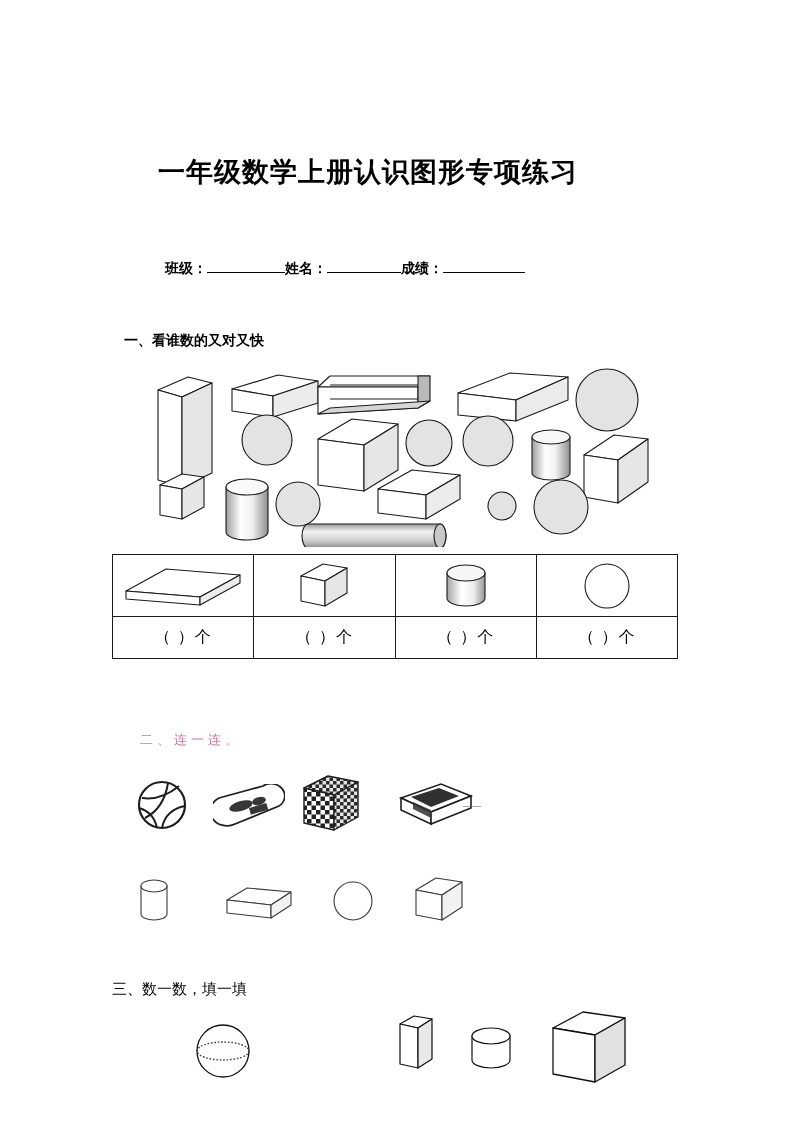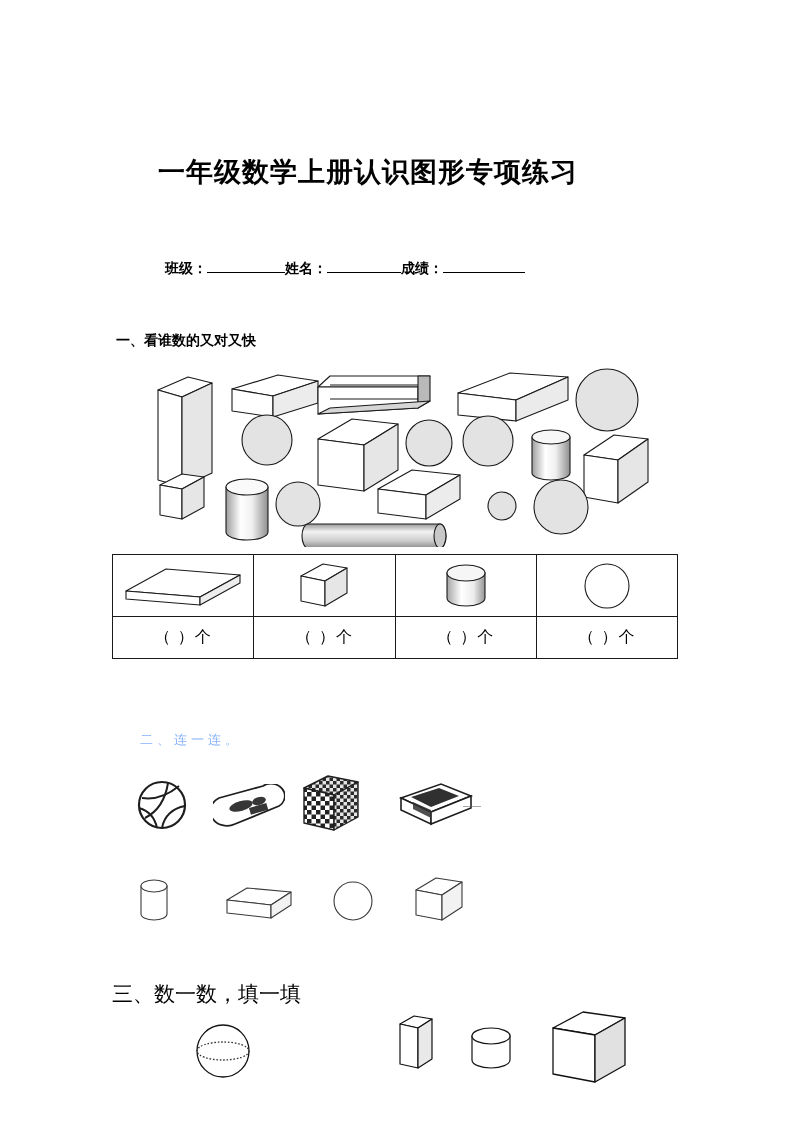--- a/index.html
+++ b/index.html
@@ -47,28 +47,28 @@
   .blank.w2 { width: 74px; }
   .blank.w3 { width: 82px; }
 
   
   .sec-head {
     position: absolute;
     font-size: 14px;
     font-weight: bold;
     white-space: nowrap;
   }
-  .sec1 { left: 116px; top: 310px; }
-  .sec3 { left: 112px; top: 958px; font-weight: normal; font-size: 21px; }
+  .sec1 { left: 124px; top: 310px; }
+  .sec3 { left: 112px; top: 958px; font-weight: normal; font-size: 15px; }
   .sec2 {
     position: absolute;
     left: 140px; top: 709px;
     font-size: 13px;
     white-space: nowrap;
-    color: #3b82f6;
+    color: #be185d;
     opacity: .62;
     letter-spacing: 4px;
     filter: blur(.25px);
   }
 
   
   .cluster {
     position: absolute;
     left: 140px; top: 345px;
     width: 530px; height: 180px;

